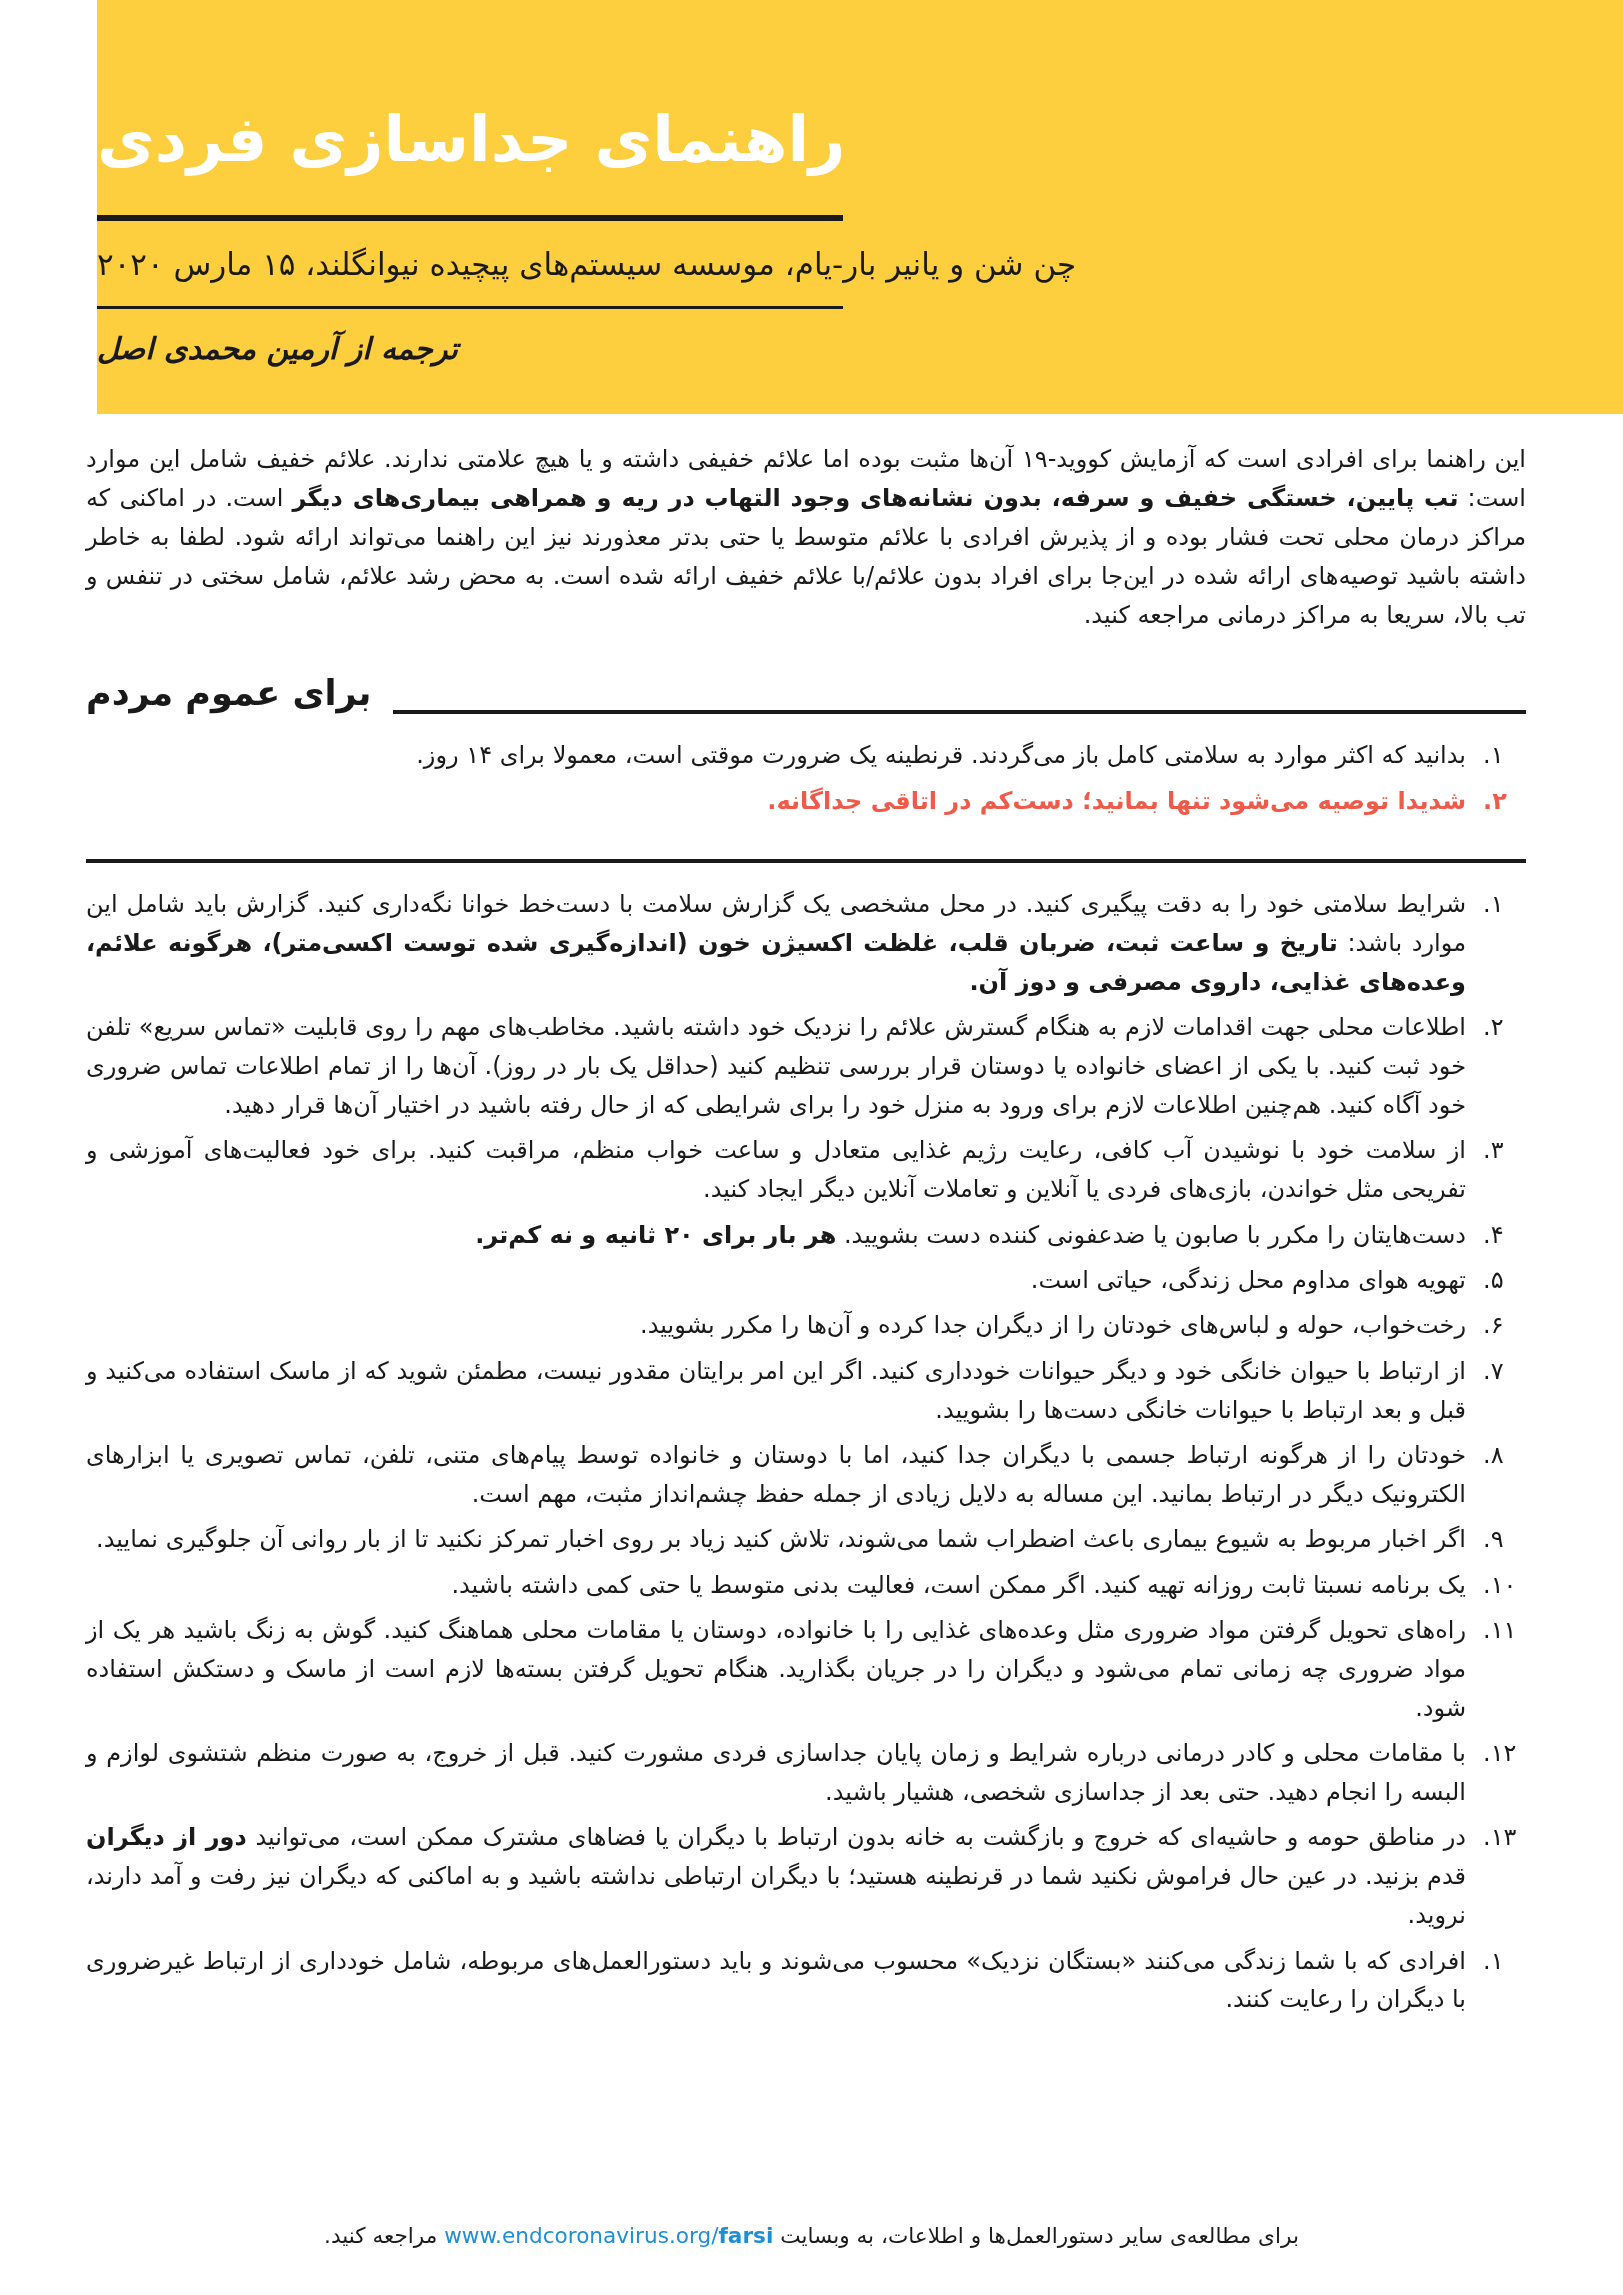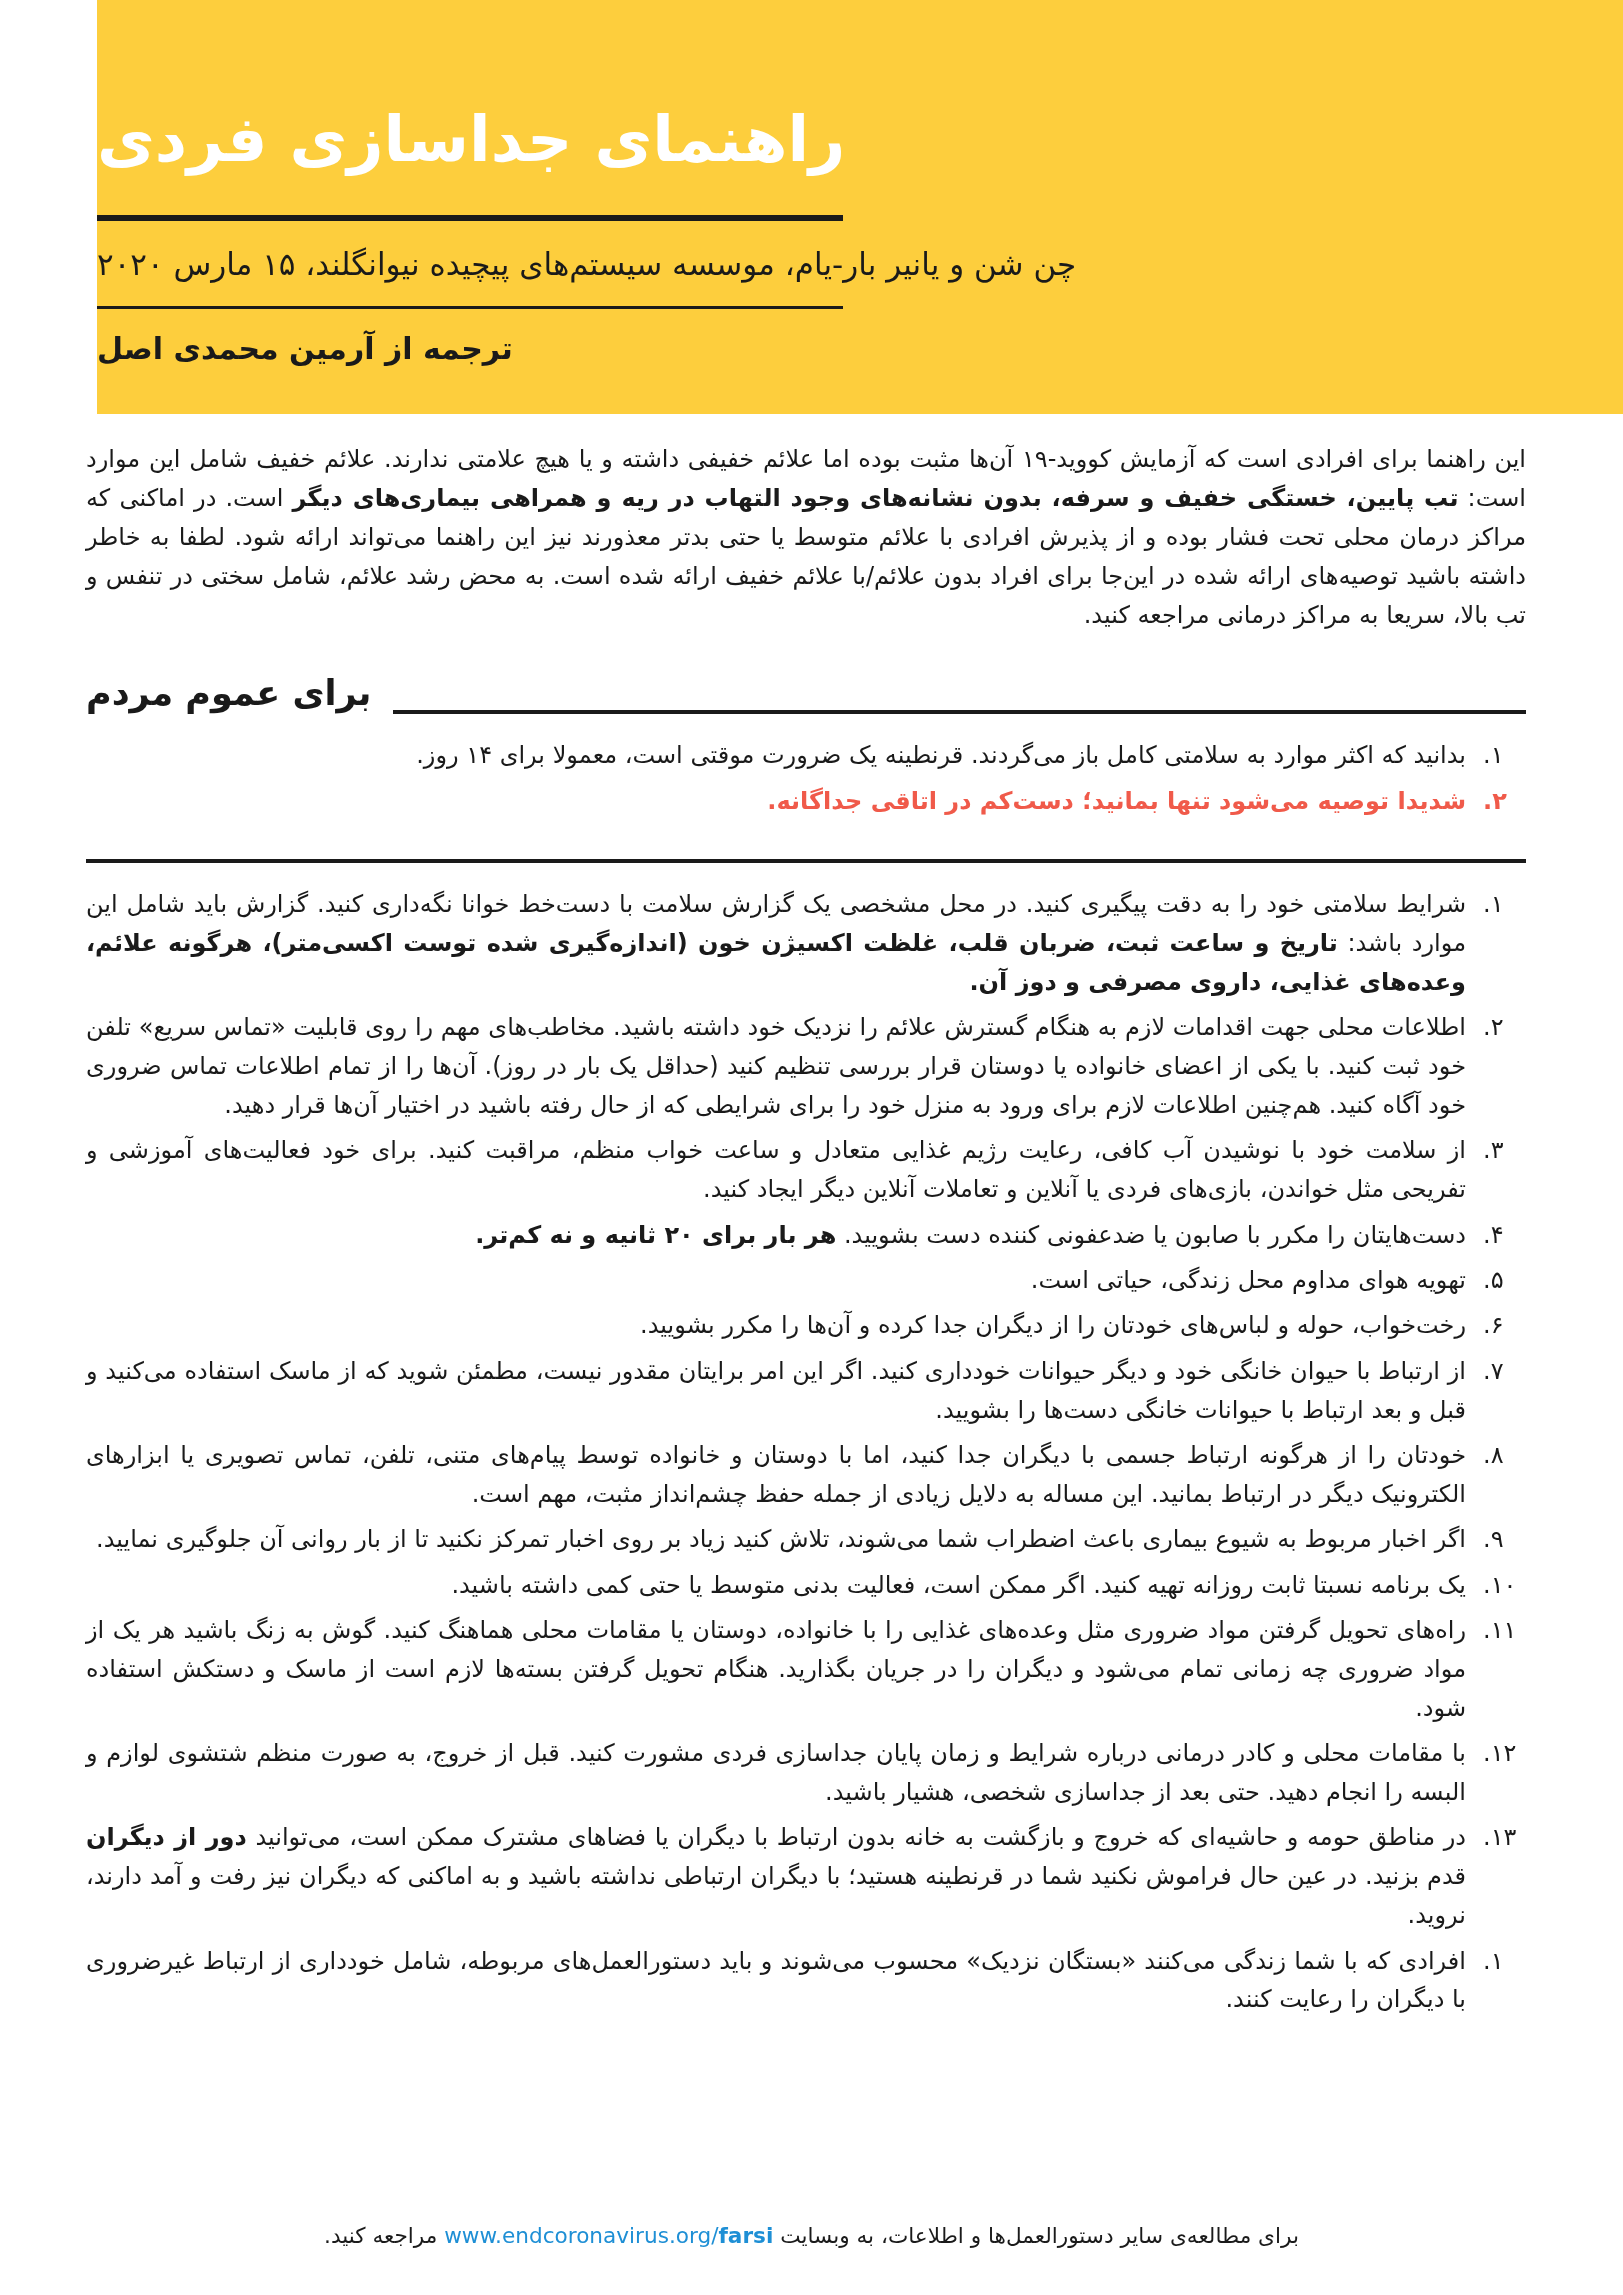--- a/index.html
+++ b/index.html
@@ -62,20 +62,21 @@
     width: 746px;
     margin-top: 23.6px;
   }
   .translator {
     font-size: 30px;
     font-weight: bold;
     color: #1a1a1a;
     margin-top: 22px;
     text-align: right;
     white-space: nowrap;
+    font-style: italic;
   }
 
   
   .content {
     position: absolute;
     top: 440px;
     left: 86px;
     right: 97px;
   }
 

